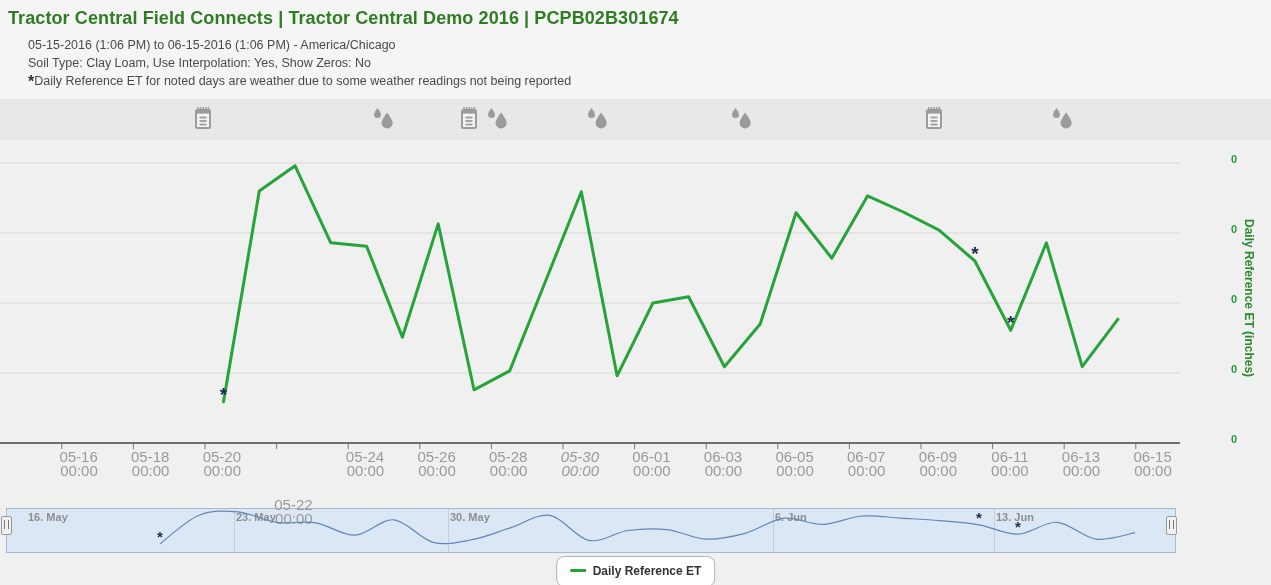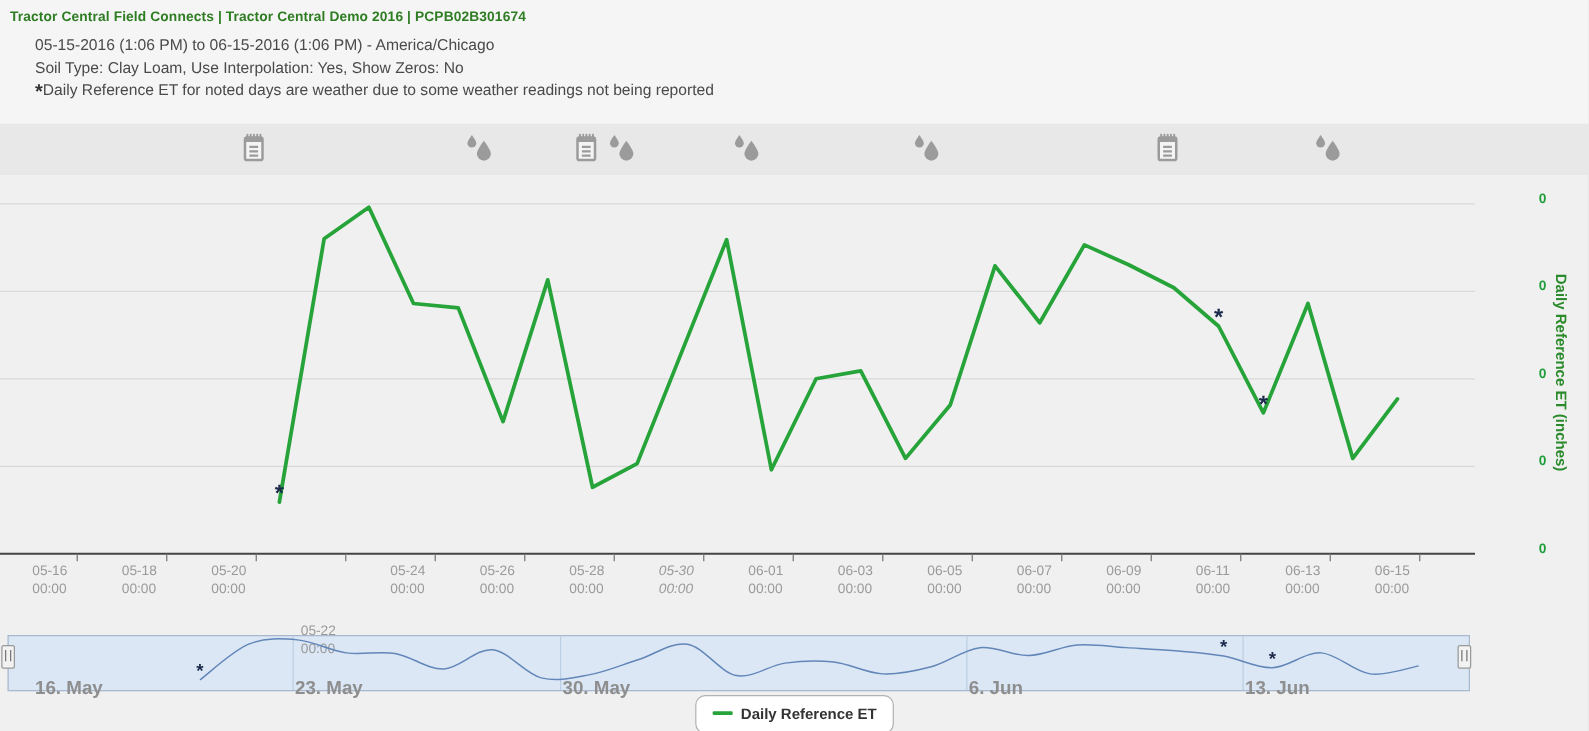--- a/index.html
+++ b/index.html
@@ -1,36 +1,36 @@
 <!DOCTYPE html>
 <html><head>
 <meta charset="utf-8">
 <style>
   html,body{margin:0;padding:0;background:#ddd;}
   .page{position:relative;width:1271px;height:585px;background:#f0f0f0;overflow:hidden;
         font-family:"Liberation Sans",sans-serif;}
   .header-strip{position:absolute;left:0;top:0;width:1271px;height:99px;background:#f5f5f5;}
   .icon-band{position:absolute;left:0;top:99px;width:1271px;height:41px;background:#e8e8e8;}
   .header{position:absolute;left:8px;top:8px;z-index:2;}
-  .page-title{margin:0;font-size:11px;font-weight:bold;color:#2f7d23;letter-spacing:.1px;}
+  .page-title{margin:0;font-size:18px;font-weight:bold;color:#2f7d23;letter-spacing:.1px;}
   .sub{margin-top:4px;font-size:12.5px;color:#4a4a4a;margin-left:20px;}
   .sub.first{margin-top:9px;}
   .footnote-star{font-size:16px;font-weight:bold;color:#333;vertical-align:-2px;line-height:0;}
   .evt-icon{position:absolute;top:106px;width:24px;height:26px;z-index:2;}
   #chart-svg{position:absolute;left:0;top:0;z-index:3;pointer-events:none;}
-  .xlabel{position:absolute;width:72px;text-align:left;font-size:11px;line-height:14px;
+  .xlabel{position:absolute;width:72px;text-align:right;font-size:15px;line-height:14px;
           color:#9a9a9a;z-index:2;}
   .ylabel{position:absolute;width:26px;text-align:center;font-size:11px;font-weight:bold;
           color:#1f9e3c;z-index:2;}
   .y-title{position:absolute;left:1242px;top:150px;height:296px;writing-mode:vertical-rl;
            text-align:center;font-size:12px;font-weight:bold;color:#2b8a2b;z-index:2;}
   .navigator{position:absolute;left:6px;top:508px;width:1168px;height:43px;background:#dbe7f5;
              border:1px solid #a9b9cd;z-index:1;}
   .nav-grid{position:absolute;top:0;width:1px;height:43px;background:#bdcfe3;}
-  .nav-label{position:absolute;top:542px;font-size:15px;font-weight:bold;color:#8e8e8e;
+  .nav-label{position:absolute;top:511px;font-size:11px;font-weight:bold;color:#8e8e8e;
              z-index:2;white-space:nowrap;}
   .handle{position:absolute;top:516px;width:9px;height:17px;background:#f2f2f2;
           border:1px solid #999;border-radius:2px;z-index:5;}
   .handle .grip{display:block;width:3px;height:9px;margin:3px auto 0;
                 border-left:1px solid #777;border-right:1px solid #777;}
   .legend{position:absolute;left:50%;top:556px;transform:translateX(-50%);background:#fff;
           border:1px solid #b3b3b3;border-radius:8px;padding:7px 13px 8px;white-space:nowrap;
           font-size:12px;font-weight:bold;color:#333;z-index:6;}
   .legend .swatch{display:inline-block;width:16px;height:3px;background:#26a339;
                   margin-right:7px;vertical-align:3px;border-radius:1px;}

